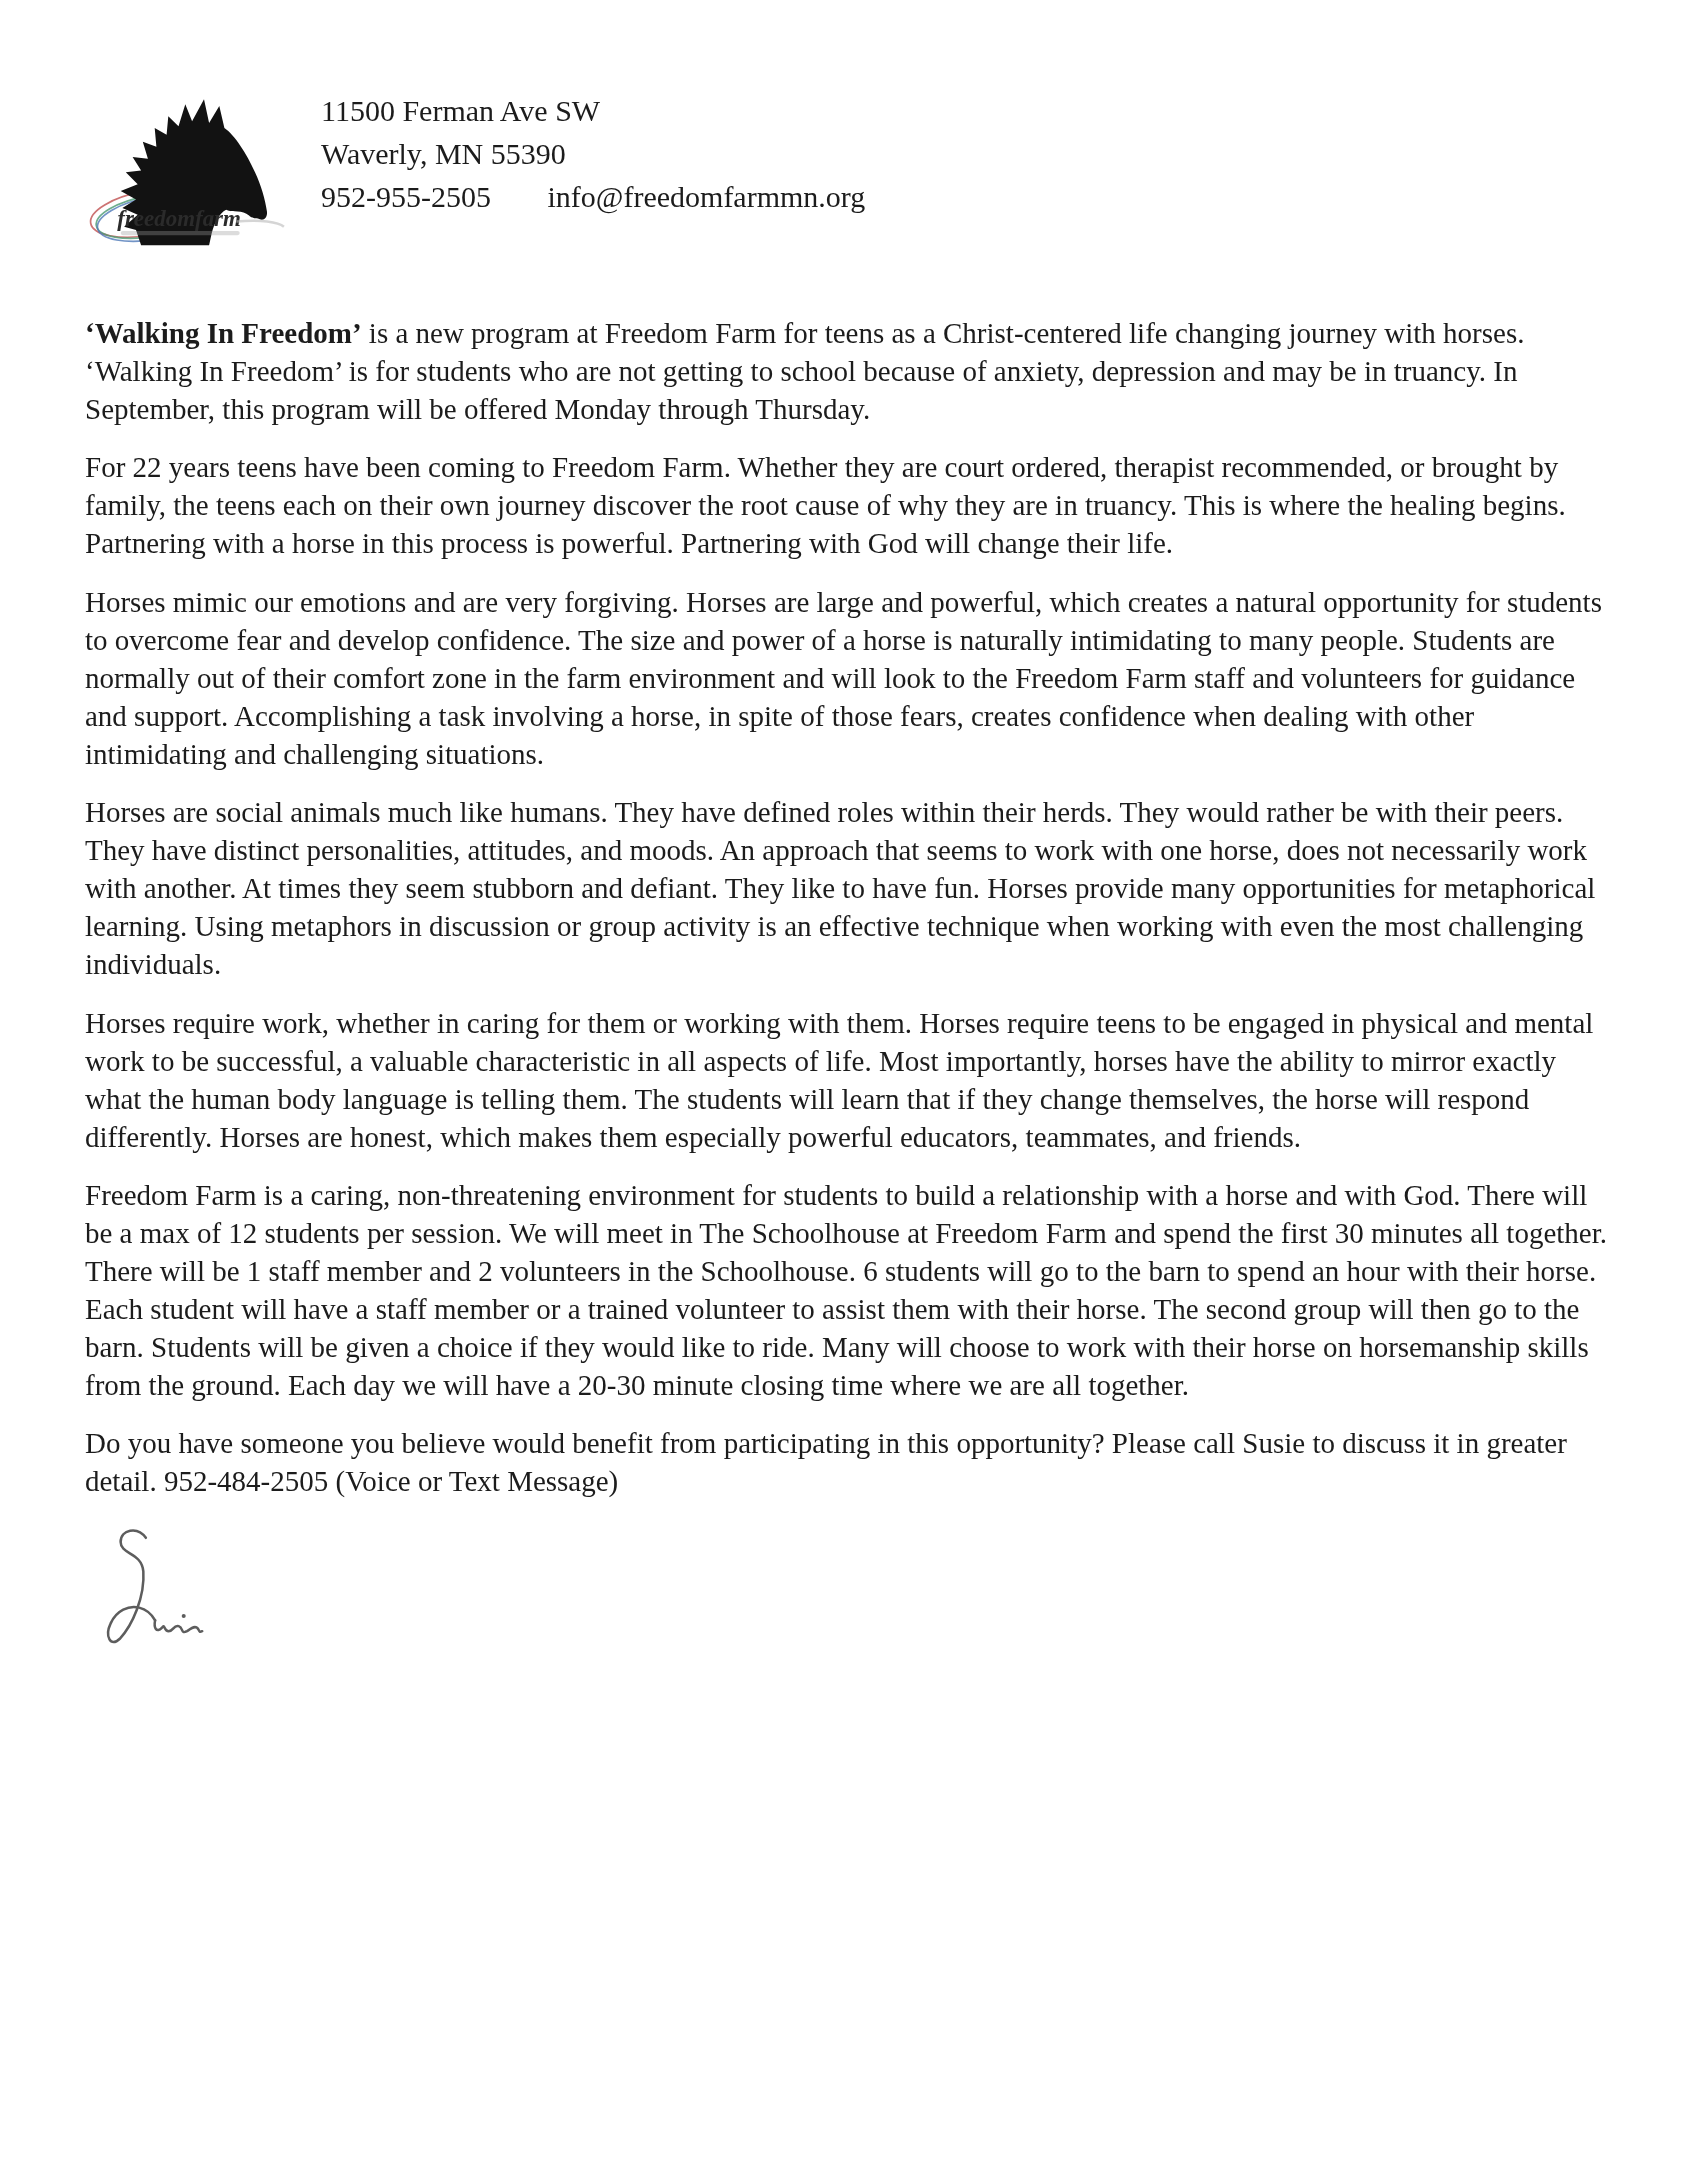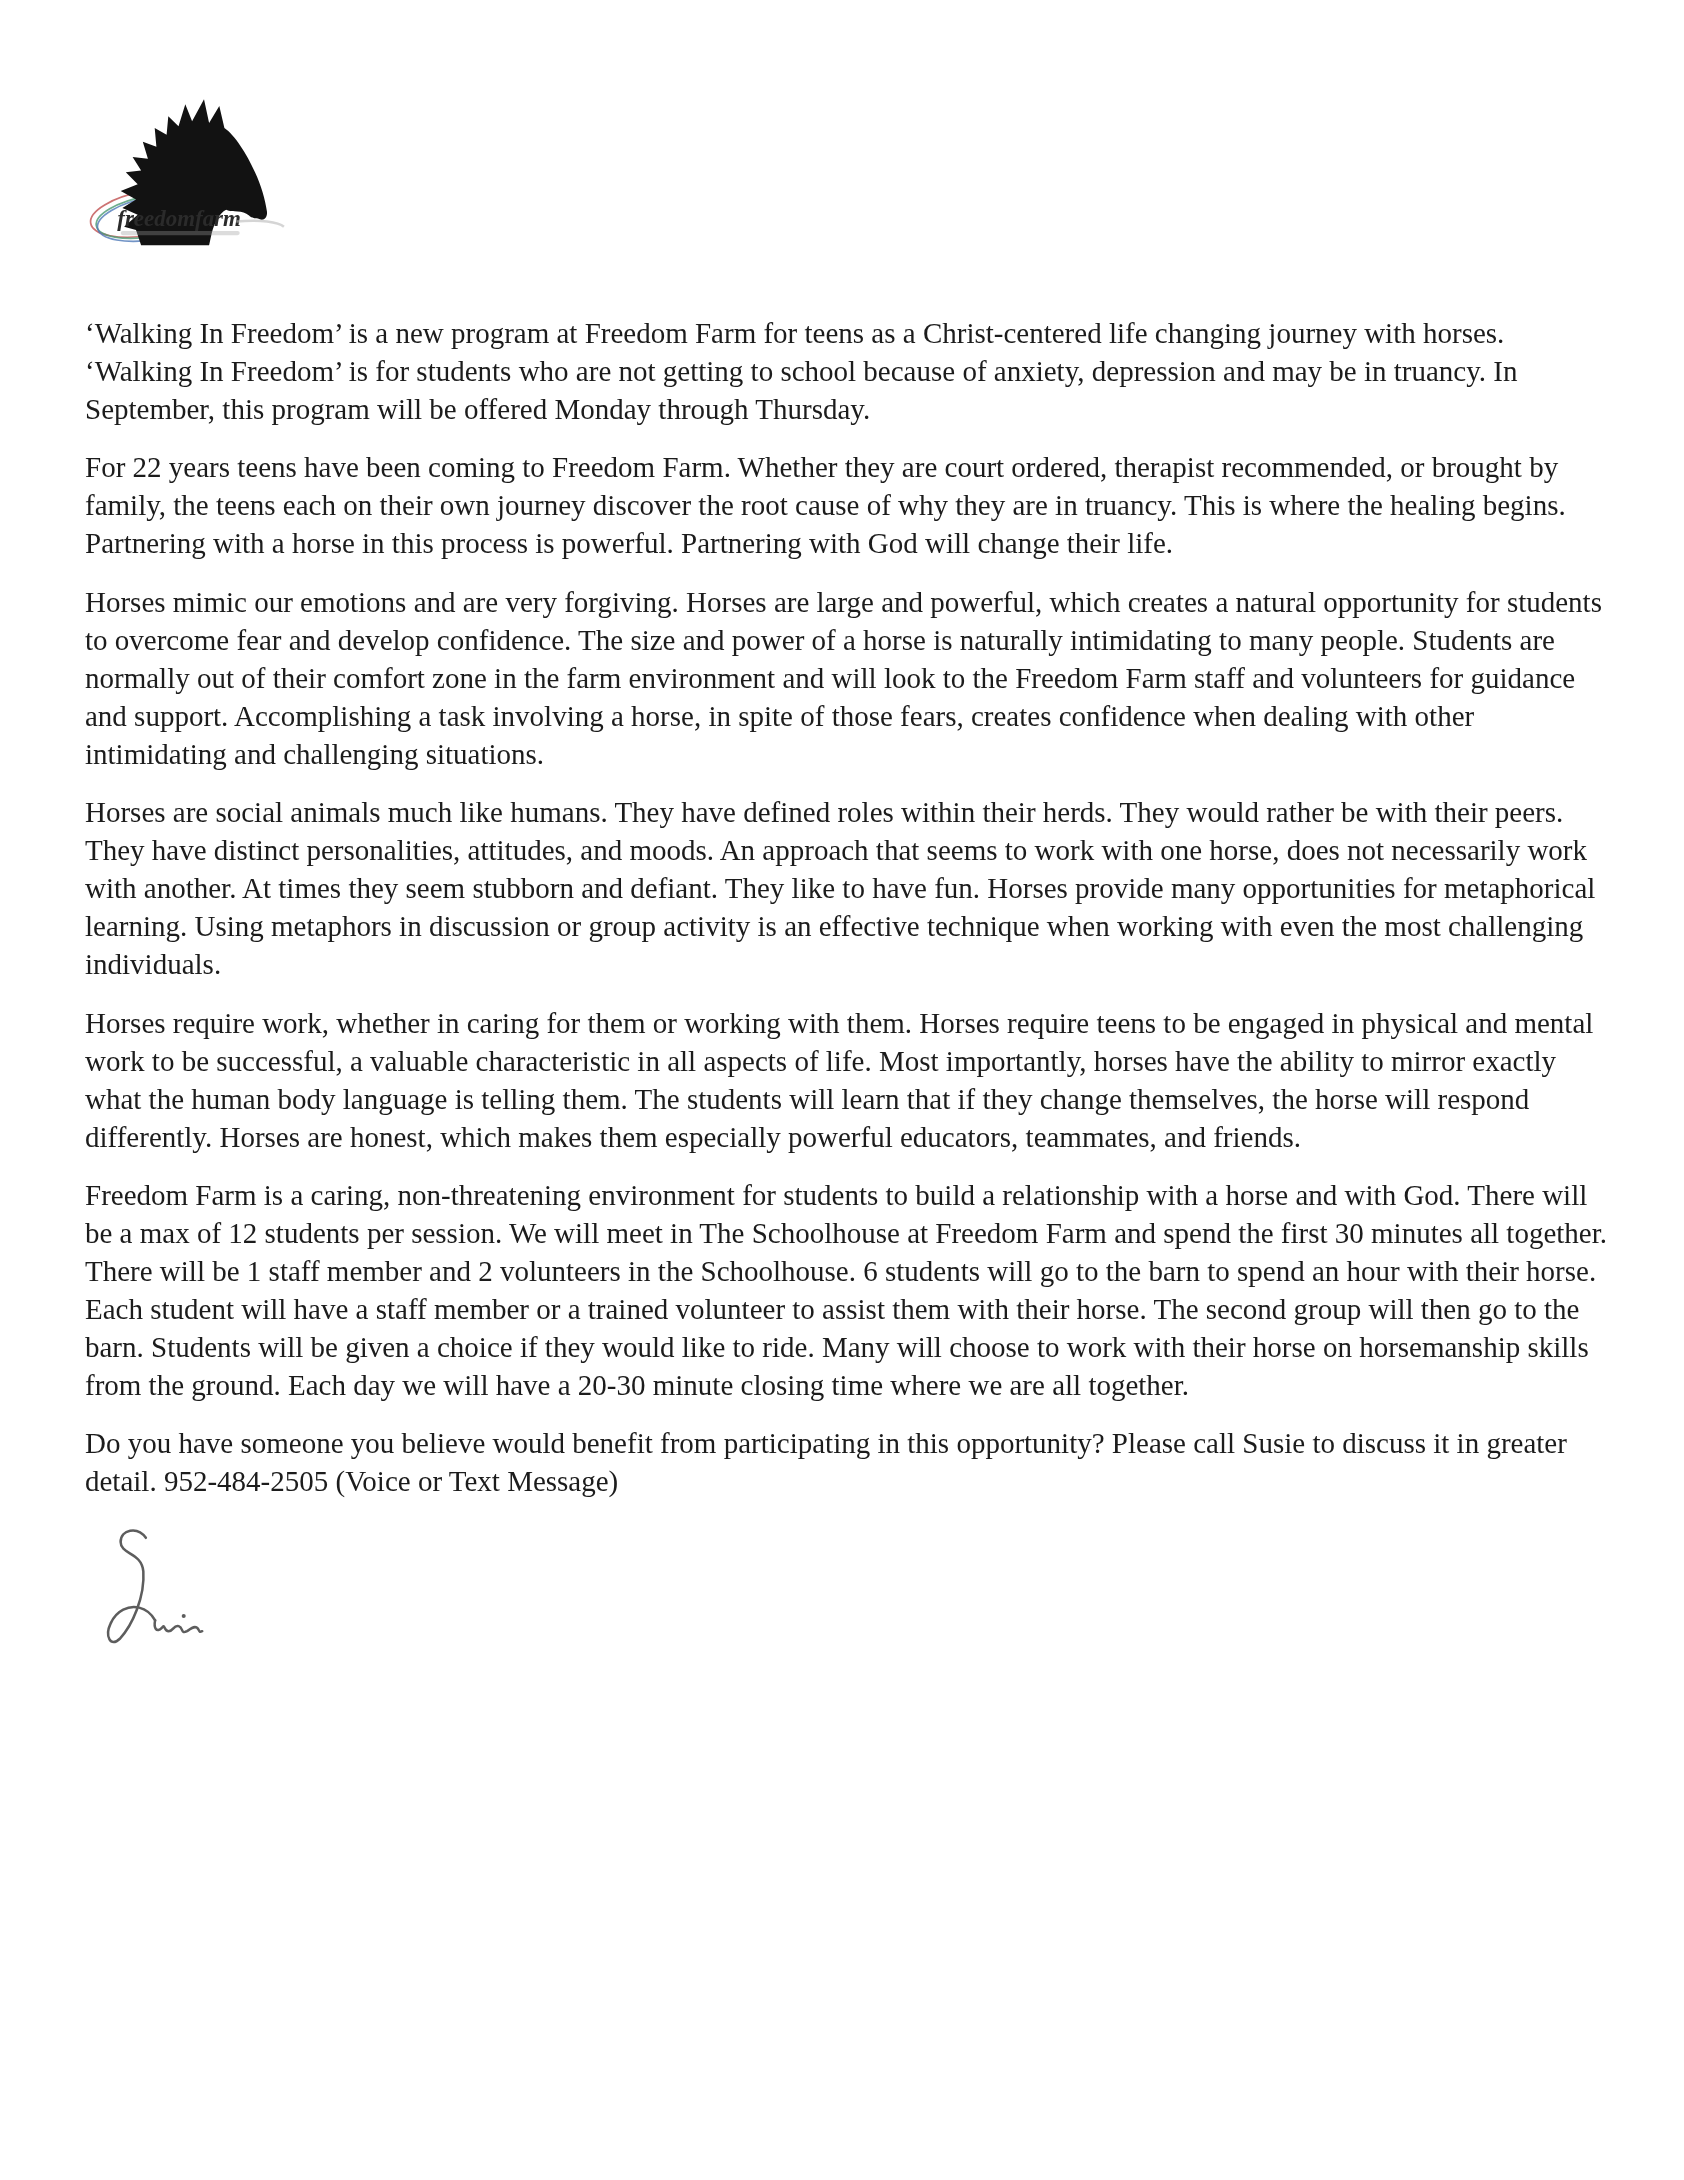--- a/index.html
+++ b/index.html
@@ -21,21 +21,21 @@
   .contact-row .email{display:inline-block;margin-left:49px;}
 
   
   .body-text{margin-top:65px;}
   p.para{
     font-size:29px;
     line-height:38px;
     margin:0 0 20.4px 0;
     text-align:left;
   }
-  p.para b{font-weight:normal;}
+  p.para b{font-weight:bold;}
   .ask{margin-top:43px;}
   .closing{margin-top:39px;margin-bottom:0;}
   .sig{margin:3.4px 0 0 12px;width:128px;height:143px;display:block;}
   .ps{margin-top:19px;font-size:29px;line-height:39px;}
   .ps .ps-indent{padding-left:72px;}
 </style>
 </head>
 <body>
 
 <div class="page">
@@ -58,20 +58,28 @@
           C176,56 190,78 200,100 C207,115 212,132 214,146
           C215,152 211,158 205,155 C201,153 198,156 193,151
           C185,143 174,148 166,144 C158,148 152,160 149,172 L146,186 Z"></path>
 
         <text x="38" y="163" font-size="27" font-style="italic" font-weight="600" fill="#2b2b2b" font-family="&quot;Liberation Serif&quot;, serif">freedomfarm</text>
 
         <rect x="42" y="169" width="140" height="5" rx="2.5" fill="#9a9a9a" opacity="0.35"></rect>
         <path d="M178,158 C206,155 228,159 234,164" stroke="#b9b9b9" stroke-width="3" fill="none" opacity="0.6"></path>
       </svg>
 
+      <div class="addr">
+        <div>11500 Ferman Ave SW</div>
+        <div>Waverly, MN  55390</div>
+        <div class="contact-row">
+          <span class="phone">952-955-2505</span>
+          <span class="email">info@freedomfarmmn.org</span>
+        </div>
+      </div>
     </div>
 
     <div class="body-text">
 
       <p class="para"><b>‘Walking In Freedom’</b><span> is a new program at Freedom Farm for teens as a Christ-centered life changing journey with horses. ‘Walking In Freedom’ is for students who are not getting to school because of anxiety, depression and may be in truancy. In September, this program will be offered Monday through Thursday.</span></p>
 
       <p class="para">For 22 years teens have been coming to Freedom Farm.  Whether they are court ordered, therapist recommended, or brought by family, the teens each on their own journey discover the root cause of why they are in truancy. This is where the healing begins. Partnering with a horse in this process is powerful. Partnering with God will change their life.</p>
 
       <p class="para">Horses mimic our emotions and are very forgiving. Horses are large and powerful, which creates a natural opportunity for students to overcome fear and develop confidence. The size and power of a horse is naturally intimidating to many people. Students are normally out of their comfort zone in the farm environment and will look to the Freedom Farm staff and volunteers for guidance and support. Accomplishing a task involving a horse, in spite of those fears, creates confidence when dealing with other intimidating and challenging situations.</p>
 

